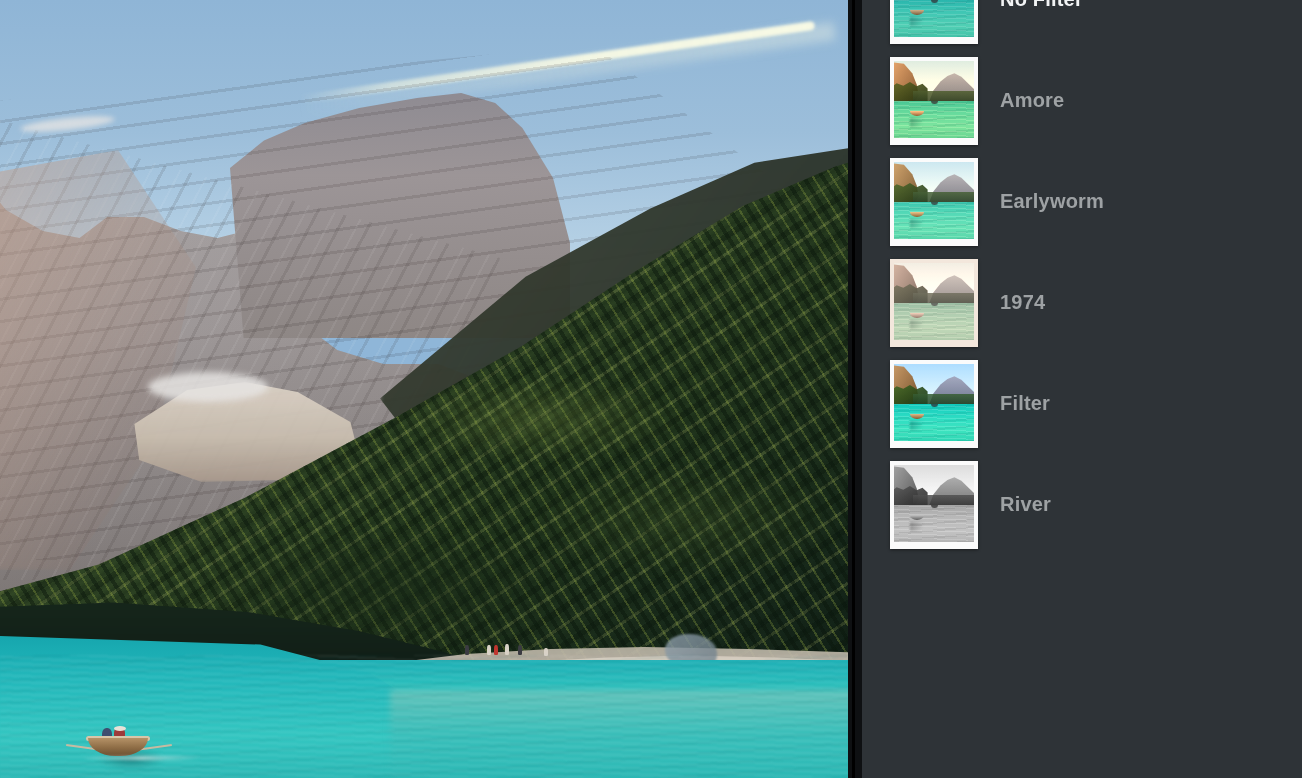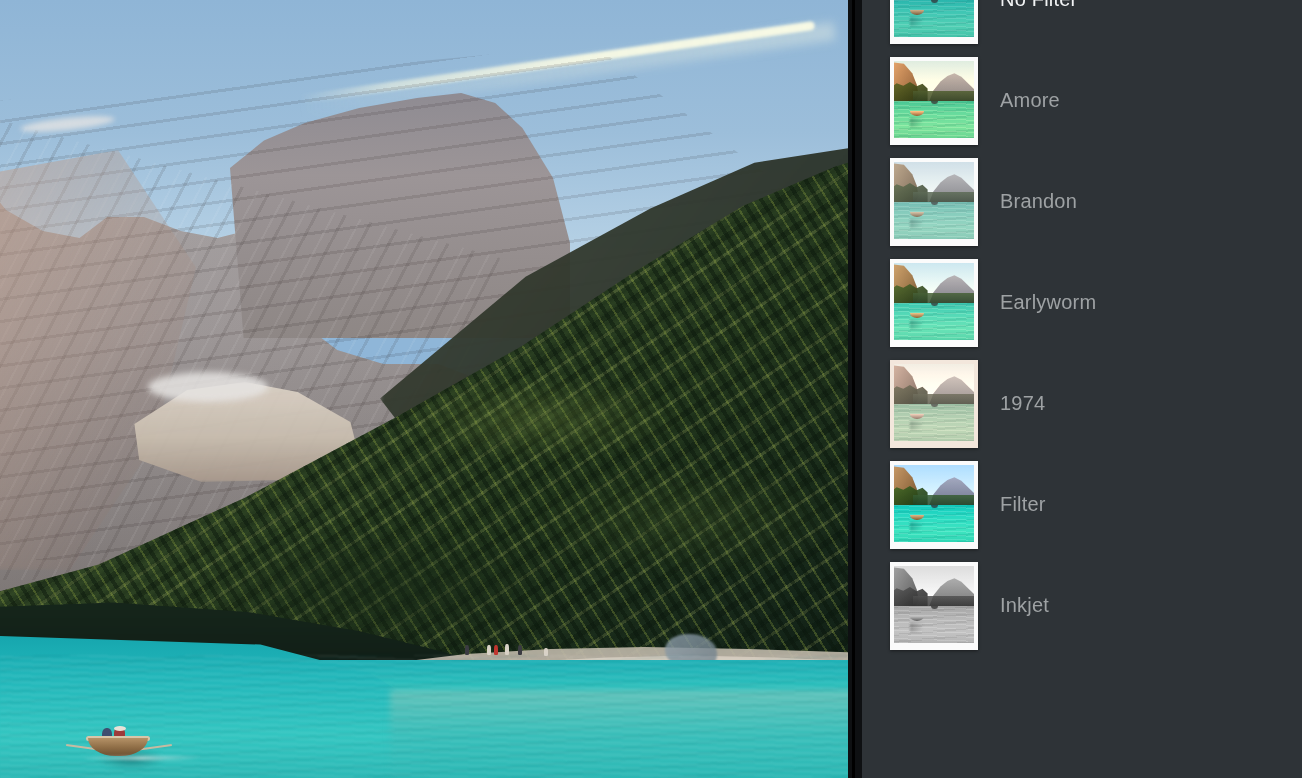--- a/index.html
+++ b/index.html
@@ -8,20 +8,21 @@
     width: 1302px; height: 778px;
     overflow: hidden;
     background: #2e3336;
     font-family: "Liberation Sans", sans-serif;
   }
   #app {
     position: relative;
     width: 1302px; height: 560px;
     display: flex;
     background: #f0abfc;
+    font-weight: bold;
   }
 
   
   .photo-pane {
     position: relative;
     width: 848px; height: 778px;
     flex: 0 0 848px;
     overflow: hidden;
     background: #8fb6d8;
   }
@@ -470,37 +471,20 @@
         <div class="t-water"></div>
         <div class="t-water-tex"></div>
         <div class="t-boat2"></div>
         <div class="t-wake"></div>
         <div class="t-boat"></div>
       </div>
     </div>
     <div class="filter-label">Amore</div>
   </div>
 
-  <div class="filter-row">
-    <div class="thumb-wrap">
-      <div class="thumb look-brandon">
-        <div class="t-sky"></div>
-        <div class="t-mtn-r"></div>
-        <div class="t-cliff-l"></div>
-        <div class="t-trees"></div>
-        <div class="t-far"></div>
-        <div class="t-water"></div>
-        <div class="t-water-tex"></div>
-        <div class="t-boat2"></div>
-        <div class="t-wake"></div>
-        <div class="t-boat"></div>
-      </div>
-    </div>
-    <div class="filter-label">Brandon</div>
-  </div>
 
   <div class="filter-row">
     <div class="thumb-wrap">
       <div class="thumb look-early">
         <div class="t-sky"></div>
         <div class="t-mtn-r"></div>
         <div class="t-cliff-l"></div>
         <div class="t-trees"></div>
         <div class="t-far"></div>
         <div class="t-water"></div>
@@ -558,18 +542,18 @@
         <div class="t-cliff-l"></div>
         <div class="t-trees"></div>
         <div class="t-far"></div>
         <div class="t-water"></div>
         <div class="t-water-tex"></div>
         <div class="t-boat2"></div>
         <div class="t-wake"></div>
         <div class="t-boat"></div>
       </div>
     </div>
-    <div class="filter-label">Inkjet</div>
+    <div class="filter-label">River</div>
   </div>
 </div>
   </div>
 
 </div>
 
 </body></html>

